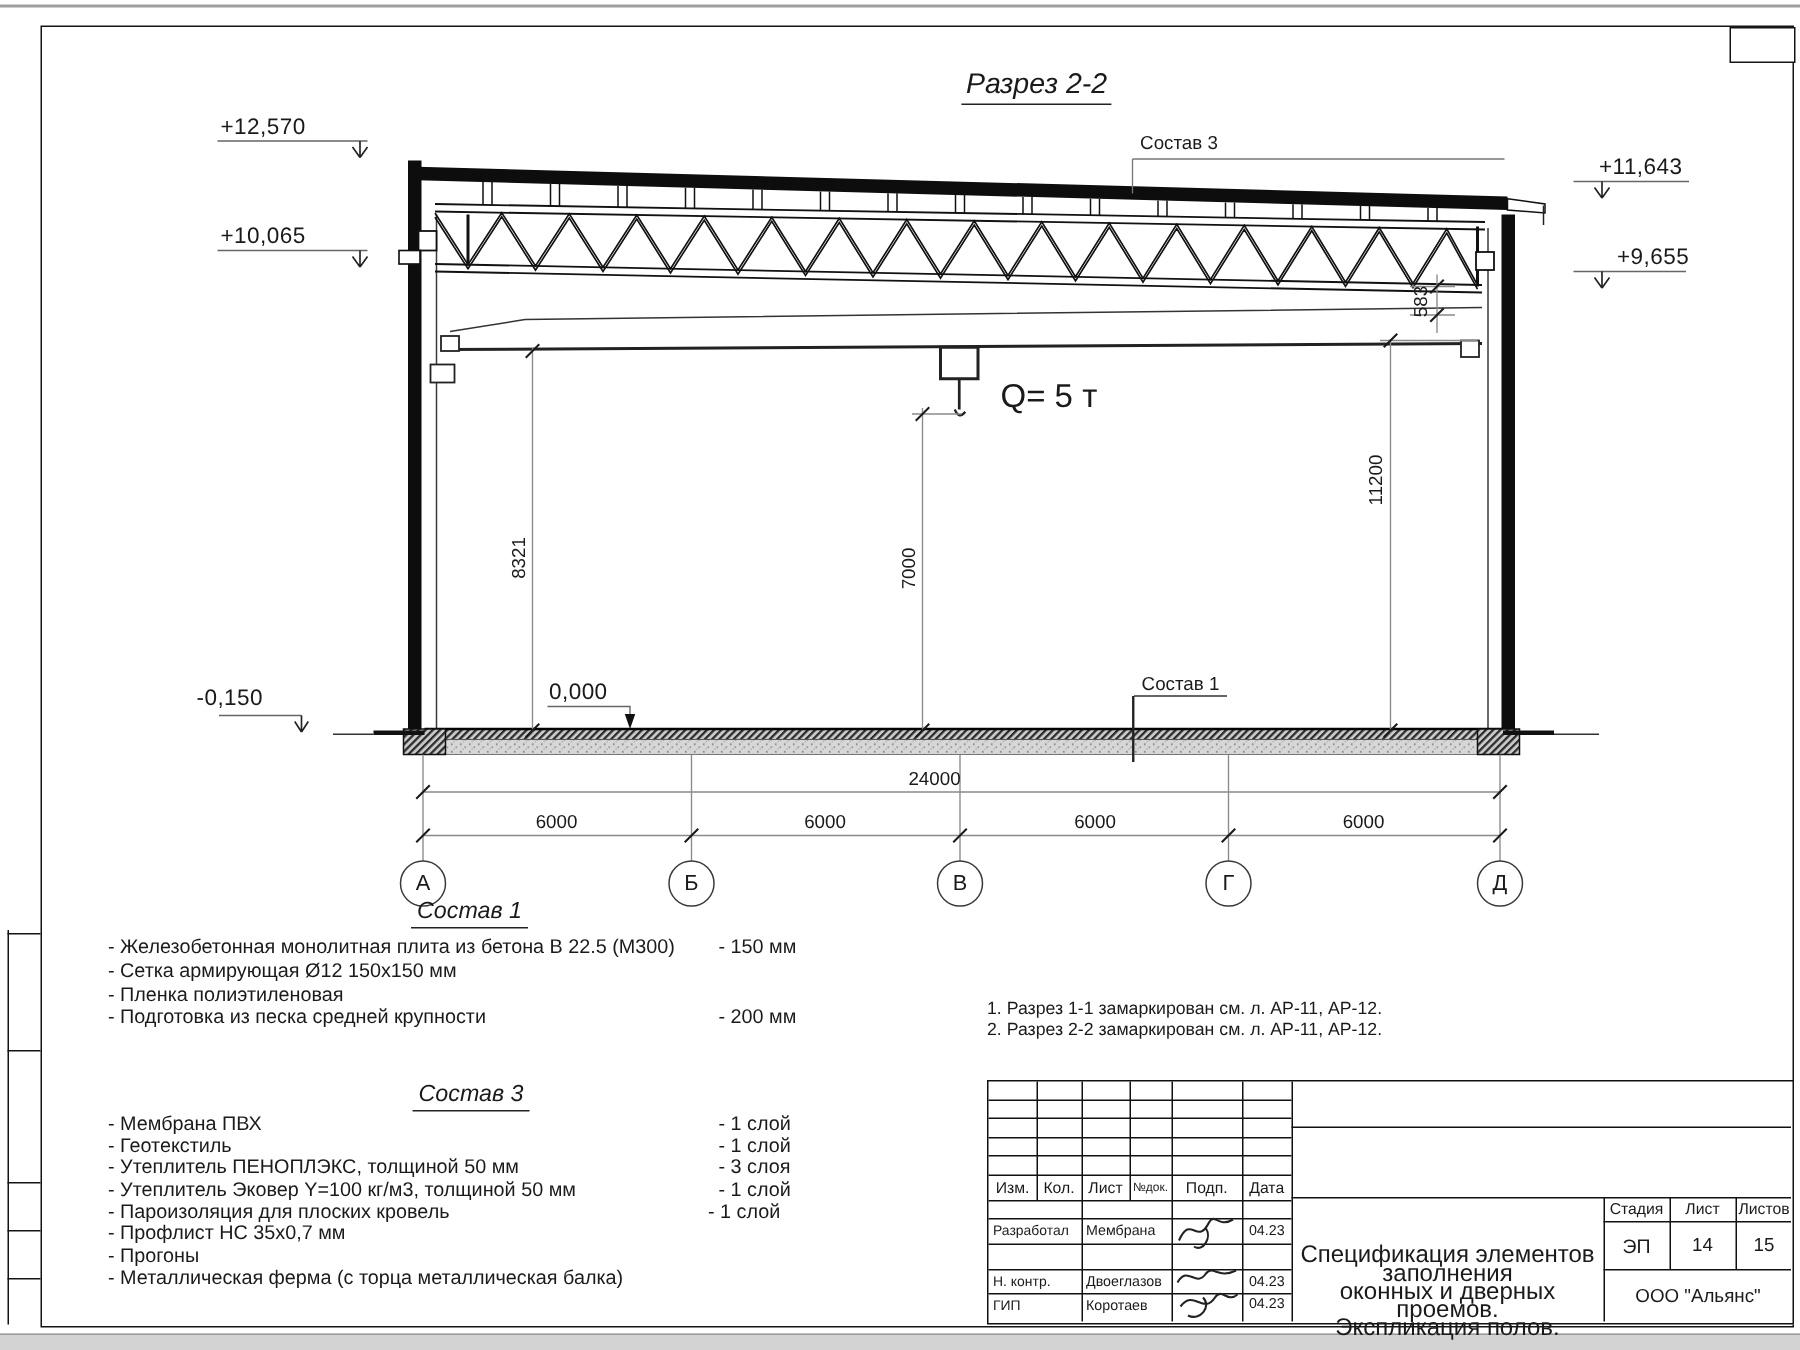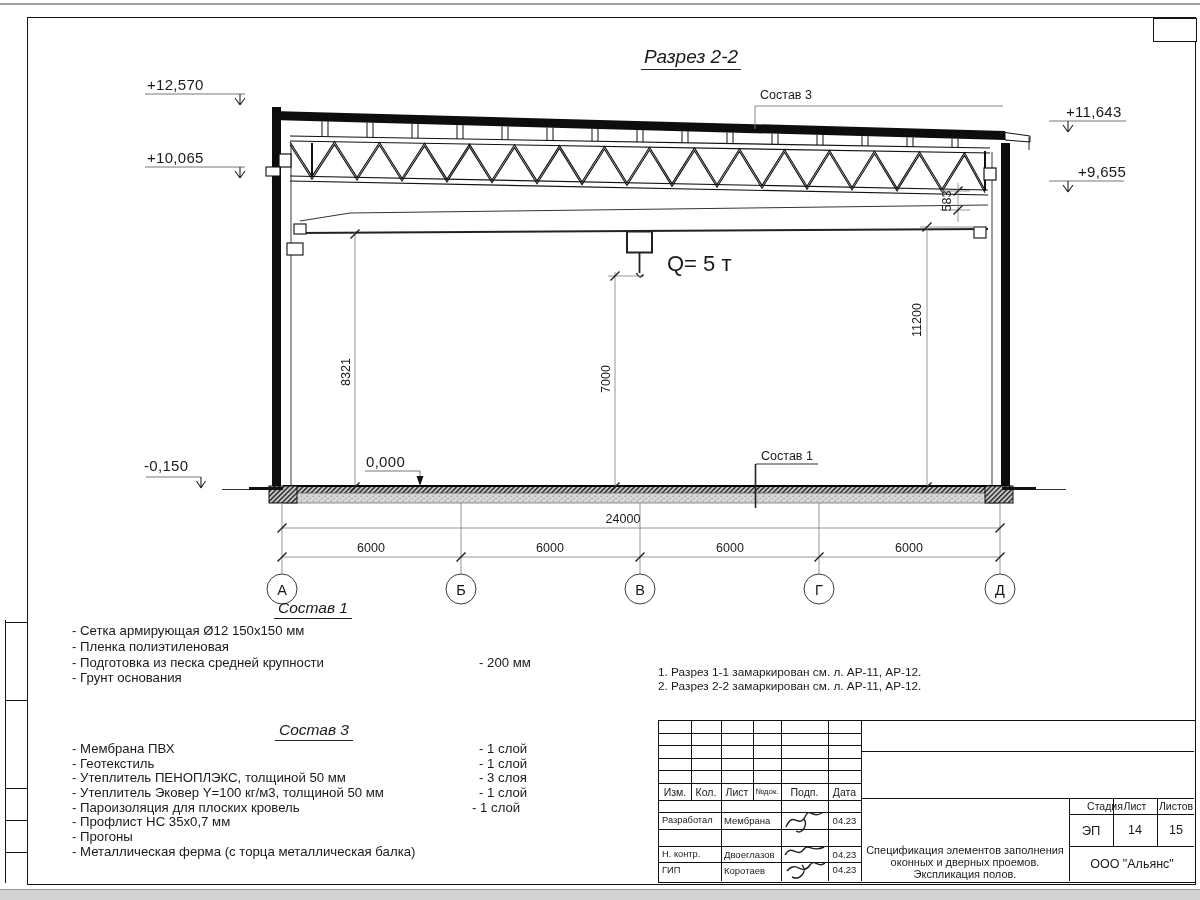--- a/index.html
+++ b/index.html
@@ -148,21 +148,21 @@
 
   <div class="lbl c underln" style="left:691px;top:46px;font-size:19px;font-style:italic;">Разрез 2-2</div>
 
   <div class="lbl c" style="left:786px;top:88px;font-size:12.5px;">Состав 3</div>
   <div class="lbl c" style="left:787px;top:449px;font-size:12.5px;">Состав 1</div>
 
   <div class="lbl elev" style="left:147px;top:76px;">+12,570</div>
   <div class="lbl elev" style="left:147px;top:149px;">+10,065</div>
   <div class="lbl elev" style="left:1066px;top:103px;">+11,643</div>
   <div class="lbl elev" style="left:1078px;top:163px;">+9,655</div>
-  <div class="lbl elev" style="left:144px;top:457px;">-0,150</div>
+  <div class="lbl elev" style="left:131px;top:457px;">-0,150</div>
   <div class="lbl elev" style="left:366px;top:453px;">0,000</div>
 
   <div class="lbl" style="left:667px;top:251px;font-size:22px;">Q= 5 т</div>
 
   <div class="lbl rot dim" style="left:947px;top:201px;">583</div>
   <div class="lbl rot dim" style="left:346px;top:372px;">8321</div>
   <div class="lbl rot dim" style="left:606px;top:379px;">7000</div>
   <div class="lbl rot dim" style="left:917px;top:320px;">11200</div>
 
   <div class="lbl cc dim" style="left:623px;top:519px;">24000</div>
@@ -172,24 +172,24 @@
   <div class="lbl cc dim" style="left:909px;top:548px;">6000</div>
 
   <div class="axis" style="left:282px;top:589px;">А</div>
   <div class="axis" style="left:461px;top:589px;">Б</div>
   <div class="axis" style="left:640px;top:589px;">В</div>
   <div class="axis" style="left:819px;top:589px;">Г</div>
   <div class="axis" style="left:1000px;top:589px;">Д</div>
 
   <div class="lbl c spec-head" style="left:313px;top:599px;">Состав 1</div>
   <div class="spec-list" style="left:72px;top:623px;">
+    <div class="spec-row" style="height:15.8px;"><span>- Железобетонная  монолитная плита из бетона  В 22.5 (М300)</span><span class="spec-val">- 150 мм</span></div>
     <div class="spec-row" style="height:15.8px;"><span>- Сетка армирующая Ø12 150х150 мм</span><span class="spec-val"></span></div>
     <div class="spec-row" style="height:15.8px;"><span>- Пленка полиэтиленовая</span><span class="spec-val"></span></div>
     <div class="spec-row" style="height:15.8px;"><span>- Подготовка из песка средней  крупности</span><span class="spec-val">- 200 мм</span></div>
-    <div class="spec-row" style="height:15.8px;"><span>- Грунт основания</span><span class="spec-val"></span></div>
   </div>
 
   <div class="lbl c spec-head" style="left:314px;top:721px;">Состав 3</div>
   <div class="spec-list" style="left:72px;top:741px;">
     <div class="spec-row" style="height:14.7px;"><span>- Мембрана ПВХ</span><span class="spec-val">- 1 слой</span></div>
     <div class="spec-row" style="height:14.7px;"><span>- Геотекстиль</span><span class="spec-val">- 1 слой</span></div>
     <div class="spec-row" style="height:14.7px;"><span>- Утеплитель ПЕНОПЛЭКС, толщиной 50 мм</span><span class="spec-val">- 3 слоя</span></div>
     <div class="spec-row" style="height:14.7px;"><span>- Утеплитель Эковер Y=100 кг/м3, толщиной 50 мм</span><span class="spec-val">- 1 слой</span></div>
     <div class="spec-row" style="height:14.7px;"><span>- Пароизоляция для плоских кровель</span><span class="spec-val" style="left:400px;">- 1 слой</span></div>
     <div class="spec-row" style="height:14.7px;"><span>- Профлист НС 35х0,7 мм</span></div>
@@ -248,28 +248,28 @@
     <div class="txt" style="left:65px;top:144px;font-size:9.5px;">Коротаев</div>
     <div class="cellc" style="left:169px;top:141px;width:33px;height:15px;font-size:9.5px;">04.23</div>
 
     <svg style="position:absolute;left:123px;top:84px;" width="45" height="30">
       <path d="M4 22 C12 4, 16 26, 24 10 C28 3, 30 14, 40 8 M14 26 C20 30, 26 20, 22 14" stroke="#222" stroke-width="1.4" fill="none"></path>
     </svg>
     <svg style="position:absolute;left:123px;top:120px;" width="46" height="40">
       <path d="M3 14 C10 2, 15 18, 22 8 C27 2, 30 12, 42 6 M5 30 C14 18, 20 36, 28 24 C33 17, 36 28, 43 22 M10 36 C18 40, 26 30, 20 24" stroke="#222" stroke-width="1.4" fill="none"></path>
     </svg>
 
-    <div class="cellc" style="left:424px;top:77px;width:44px;height:16px;font-size:10.5px;">Стадия</div>
+    <div class="cellc" style="left:410px;top:77px;width:44px;height:16px;font-size:10.5px;">Стадия</div>
     <div class="cellc" style="left:454px;top:77px;width:44px;height:16px;font-size:10.5px;">Лист</div>
     <div class="cellc" style="left:498px;top:77px;width:38px;height:16px;font-size:10.5px;">Листов</div>
     <div class="cellc" style="left:410px;top:93px;width:44px;height:32px;font-size:13px;">ЭП</div>
     <div class="cellc" style="left:454px;top:93px;width:44px;height:32px;font-size:12.5px;">14</div>
     <div class="cellc" style="left:498px;top:93px;width:38px;height:32px;font-size:12.5px;">15</div>
 
-    <div class="cellc" style="left:204px;top:122px;width:204px;height:38px;flex-direction:column;font-size:11px;line-height:12.3px;white-space:normal;text-align:center;">
+    <div class="cellc" style="left:204px;top:122px;width:204px;height:38px;flex-direction:column;font-size:16px;line-height:12.3px;white-space:normal;text-align:center;">
       <div>Спецификация элементов заполнения</div>
       <div>оконных и дверных проемов.</div>
       <div>Экспликация полов.</div>
     </div>
 
     <div class="cellc" style="left:410px;top:125px;width:126px;height:35px;font-size:12.5px;">ООО "Альянс"</div>
   </div>
 
 </div>
 

